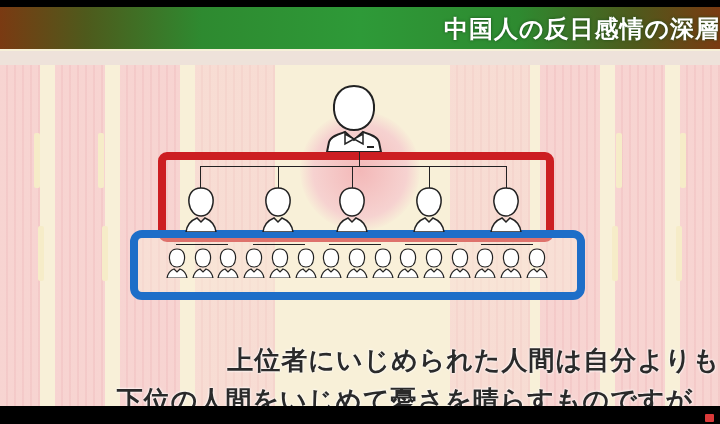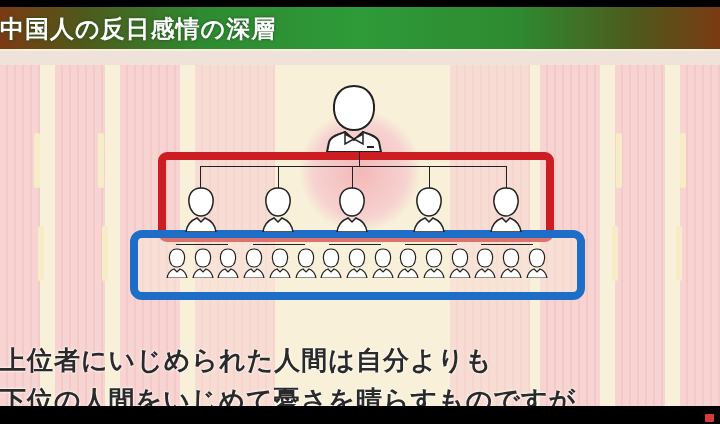--- a/index.html
+++ b/index.html
@@ -1,35 +1,35 @@
 <!DOCTYPE html>
 <html><head>
 <meta charset="utf-8">
 <style>
   html,body{margin:0;padding:0;}
   body{width:720px;height:424px;overflow:hidden;background:#000;font-family:"DejaVu Sans",sans-serif;position:relative;}
   .topbar{position:absolute;left:0;top:0;width:720px;height:7px;background:#000;}
   .banner{position:absolute;left:0;top:7px;width:720px;height:42px;
     background:linear-gradient(90deg,#7a3a12 0%,#4e5a1c 12%,#2e8a30 28%,#2e9a38 50%,#2e8a30 72%,#4e5a1c 88%,#7a3a12 100%);}
-  .banner-title{position:absolute;left:0;right:0;top:6px;text-align:left;color:#fff;font-weight:bold;font-size:24px;letter-spacing:1px;
+  .banner-title{position:absolute;left:0;right:0;top:6px;text-align:right;color:#fff;font-weight:bold;font-size:24px;letter-spacing:1px;
     text-shadow:0 0 3px #1a4a1a;}
   .banner-line{position:absolute;left:0;top:49px;width:720px;height:2px;background:#f6f0d8;}
   .stage{position:absolute;left:0;top:51px;width:720px;height:355px;overflow:hidden;
     background:#f7e8e0;}
   .stage .cream{position:absolute;top:0;height:100%;background:#f8f0d8;}
   .curtain{position:absolute;top:10px;height:345px;background:repeating-linear-gradient(90deg,#f7cfd0 0 6px,#f3c3c6 6px 8px);opacity:.85;}
   .tassel{position:absolute;width:6px;background:#f6ecc8;border-radius:2px;}
   .emblem{position:absolute;left:300px;top:60px;width:120px;height:120px;border-radius:50%;
     background:radial-gradient(circle,#f3b8b8 0%,#f6d2d0 55%,rgba(247,232,224,0) 72%);}
   .header-strip{position:absolute;left:0;top:51px;width:720px;height:14px;background:#eee2da;}
   .box-red{position:absolute;left:158px;top:152px;width:396px;height:90px;border:8px solid #cc1e22;border-radius:9px;box-sizing:border-box;}
   .box-blue{position:absolute;left:130px;top:230px;width:455px;height:70px;border:8px solid #1e6ec8;border-radius:12px;box-sizing:border-box;background:rgba(250,240,220,.4);}
   .line{position:absolute;background:#222;}
   .person{position:absolute;}
-  .subtitle{position:absolute;left:0;right:0;text-align:left;color:#2a2a2a;font-weight:bold;font-size:26px;letter-spacing:1px;
+  .subtitle{position:absolute;left:0;right:0;text-align:right;color:#2a2a2a;font-weight:bold;font-size:26px;letter-spacing:1px;
     text-shadow:0 0 2px #fff,0 0 3px #fff;}
   .bottombar{position:absolute;left:0;top:406px;width:720px;height:18px;background:#000;}
   .logo{position:absolute;left:705px;top:414px;width:9px;height:8px;background:#d93a3a;border-radius:1px;}
 </style>
 </head>
 <body>
 
 <div class="topbar"></div>
 
 <div class="banner">

